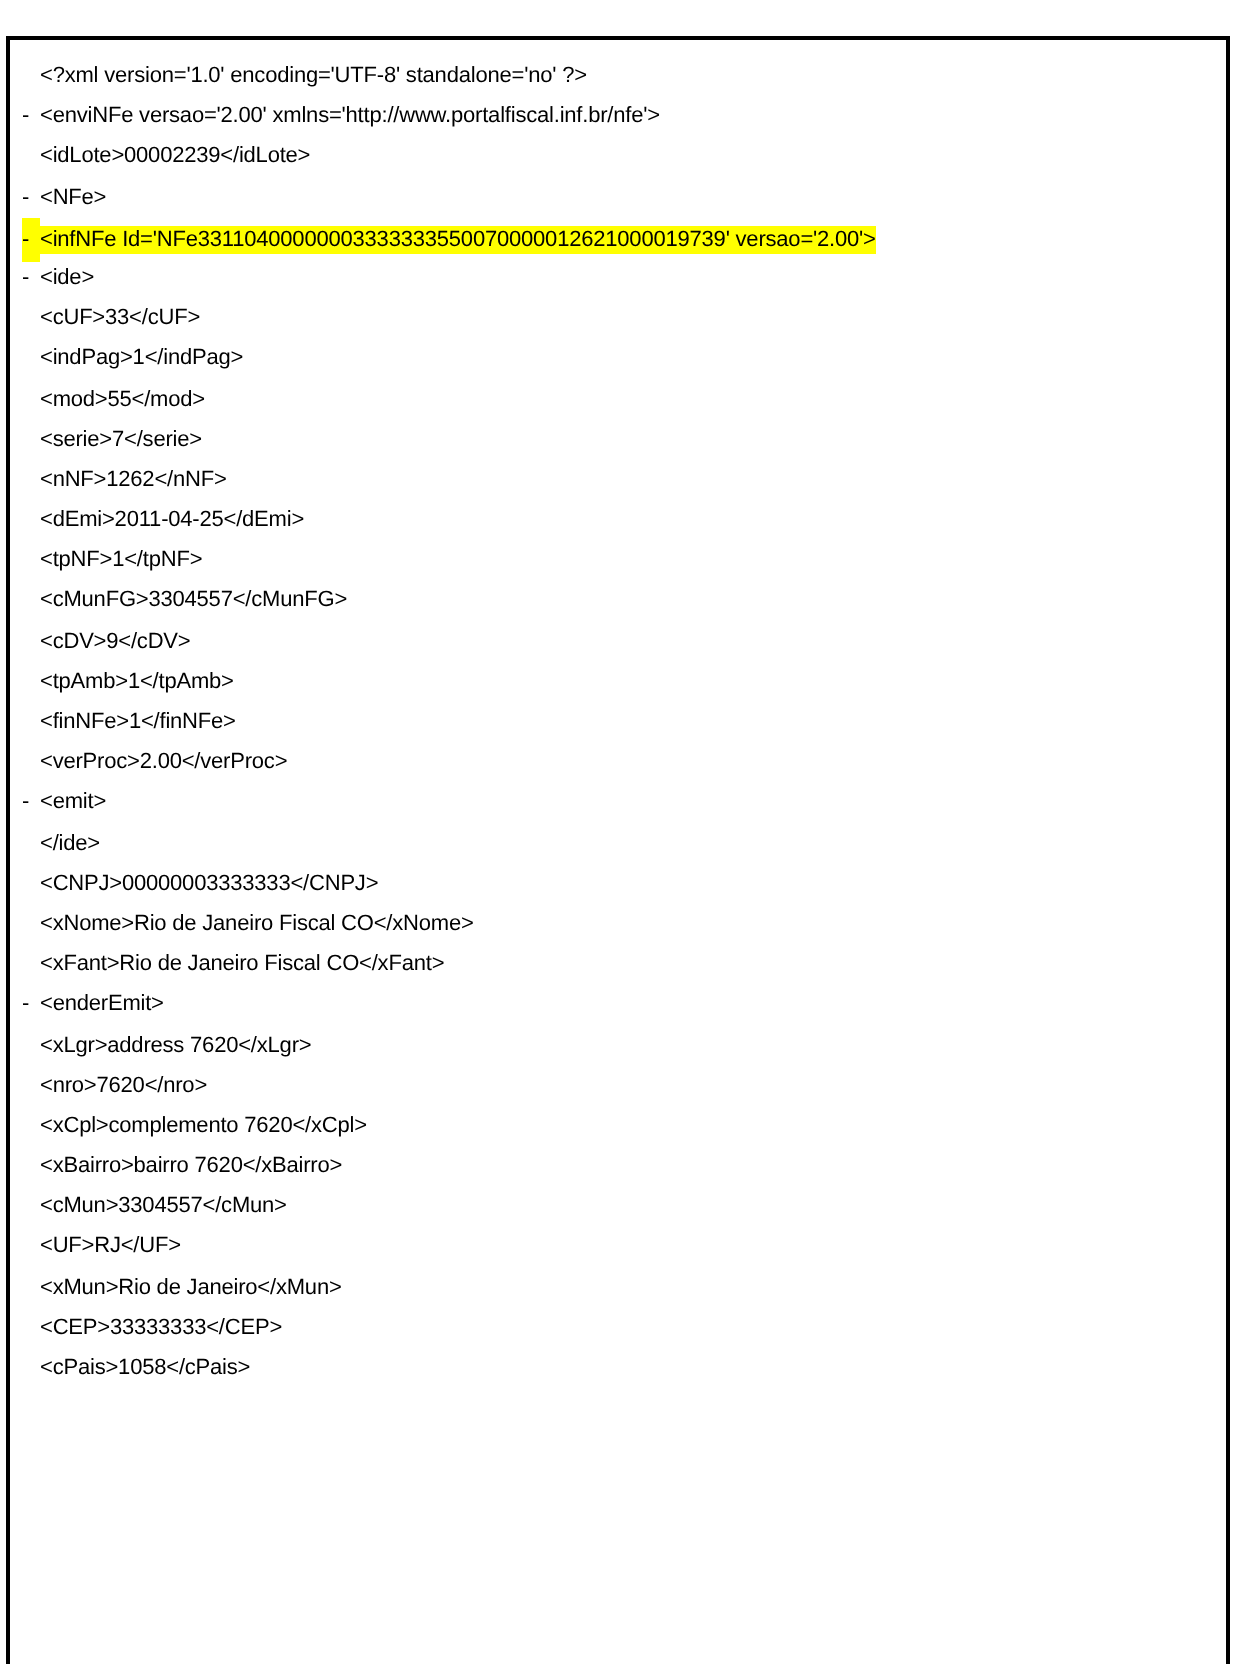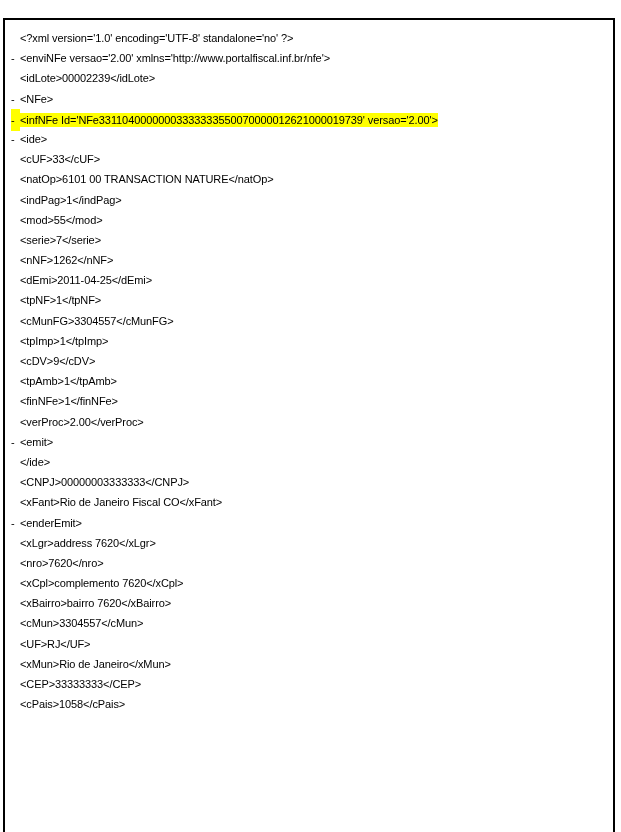--- a/index.html
+++ b/index.html
@@ -61,56 +61,55 @@
 
   <div class="line"><span class="pfx">-</span><span class="txt">&lt;NFe&gt;</span></div>
 
   <div class="line"><span class="pfx hl">-</span><span class="txt hl">&lt;infNFe Id='NFe33110400000003333333550070000012621000019739' versao='2.00'&gt;</span></div>
 
   <div class="line"><span class="pfx">-</span><span class="txt">&lt;ide&gt;</span></div>
 
   <div class="line"><span class="pfx"></span><span class="txt">&lt;cUF&gt;33&lt;/cUF&gt;</span></div>
 
 
-  <div class="line"><span class="pfx"></span><span class="txt">&lt;natOp&gt;6101 00 TRANSACTION NATURE&lt;/natOp&gt;</span></div>
 
   <div class="line"><span class="pfx"></span><span class="txt">&lt;indPag&gt;1&lt;/indPag&gt;</span></div>
 
   <div class="line"><span class="pfx"></span><span class="txt">&lt;mod&gt;55&lt;/mod&gt;</span></div>
 
   <div class="line"><span class="pfx"></span><span class="txt">&lt;serie&gt;7&lt;/serie&gt;</span></div>
 
   <div class="line"><span class="pfx"></span><span class="txt">&lt;nNF&gt;1262&lt;/nNF&gt;</span></div>
 
   <div class="line"><span class="pfx"></span><span class="txt">&lt;dEmi&gt;2011-04-25&lt;/dEmi&gt;</span></div>
 
 
 
   <div class="line"><span class="pfx"></span><span class="txt">&lt;tpNF&gt;1&lt;/tpNF&gt;</span></div>
 
   <div class="line"><span class="pfx"></span><span class="txt">&lt;cMunFG&gt;3304557&lt;/cMunFG&gt;</span></div>
 
-  <div class="line"><span class="pfx"></span><span class="txt">&lt;tpImp&gt;1&lt;/tpImp&gt;</span></div>
 
 
   <div class="line"><span class="pfx"></span><span class="txt">&lt;cDV&gt;9&lt;/cDV&gt;</span></div>
 
   <div class="line"><span class="pfx"></span><span class="txt">&lt;tpAmb&gt;1&lt;/tpAmb&gt;</span></div>
 
   <div class="line"><span class="pfx"></span><span class="txt">&lt;finNFe&gt;1&lt;/finNFe&gt;</span></div>
 
 
   <div class="line"><span class="pfx"></span><span class="txt">&lt;verProc&gt;2.00&lt;/verProc&gt;</span></div>
 
   <div class="line"><span class="pfx">-</span><span class="txt">&lt;emit&gt;</span></div>
 
   <div class="line"><span class="pfx"></span><span class="txt">&lt;/ide&gt;</span></div>
 
   <div class="line"><span class="pfx"></span><span class="txt">&lt;CNPJ&gt;00000003333333&lt;/CNPJ&gt;</span></div>
 
+  <div class="line"><span class="pfx"></span><span class="txt">&lt;xNome&gt;Rio de Janeiro Fiscal CO&lt;/xNome&gt;</span></div>
 
   <div class="line"><span class="pfx"></span><span class="txt">&lt;xFant&gt;Rio de Janeiro Fiscal CO&lt;/xFant&gt;</span></div>
 
   <div class="line"><span class="pfx">-</span><span class="txt">&lt;enderEmit&gt;</span></div>
 
   <div class="line"><span class="pfx"></span><span class="txt">&lt;xLgr&gt;address 7620&lt;/xLgr&gt;</span></div>
 
   <div class="line"><span class="pfx"></span><span class="txt">&lt;nro&gt;7620&lt;/nro&gt;</span></div>
 
   <div class="line"><span class="pfx"></span><span class="txt">&lt;xCpl&gt;complemento 7620&lt;/xCpl&gt;</span></div>

